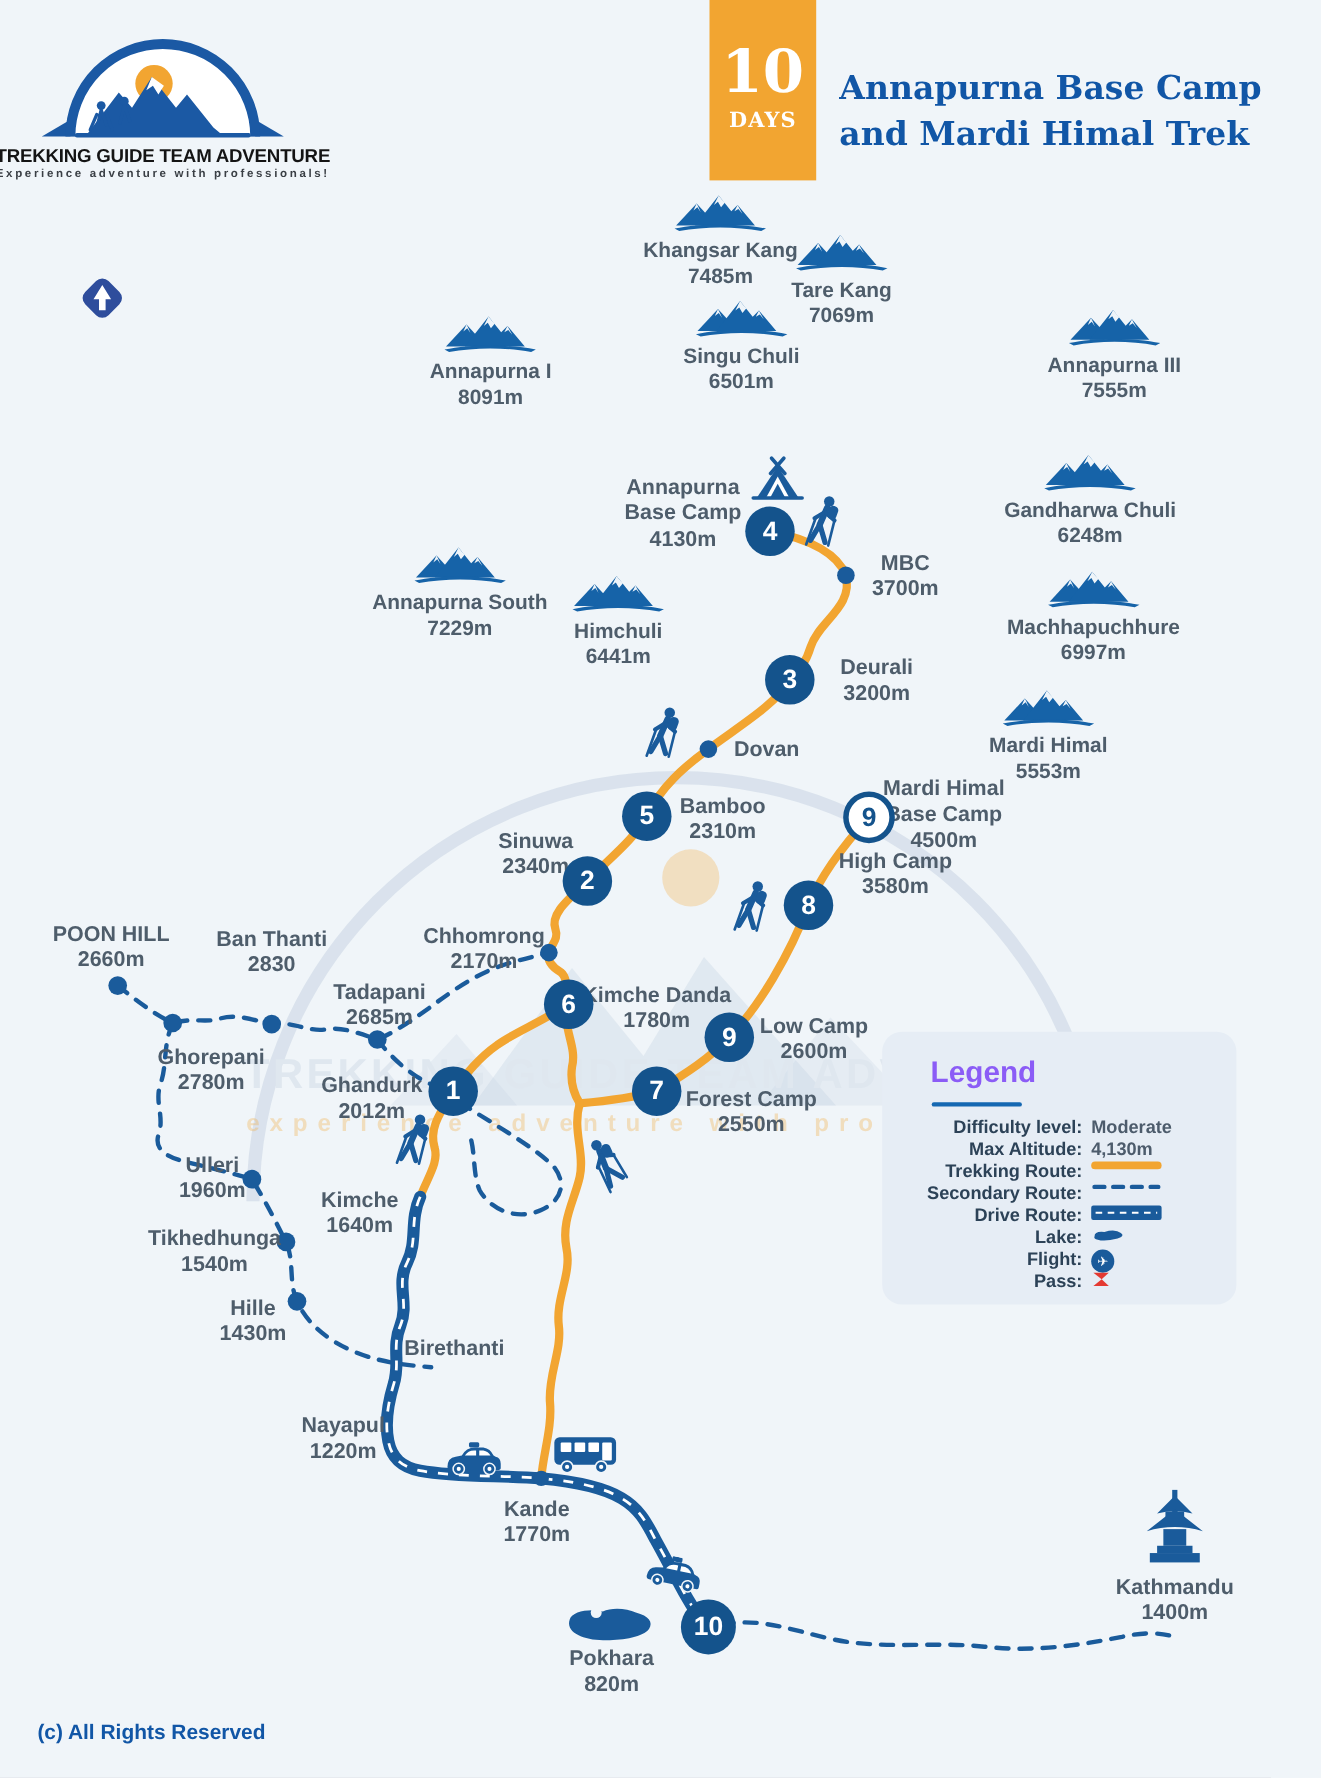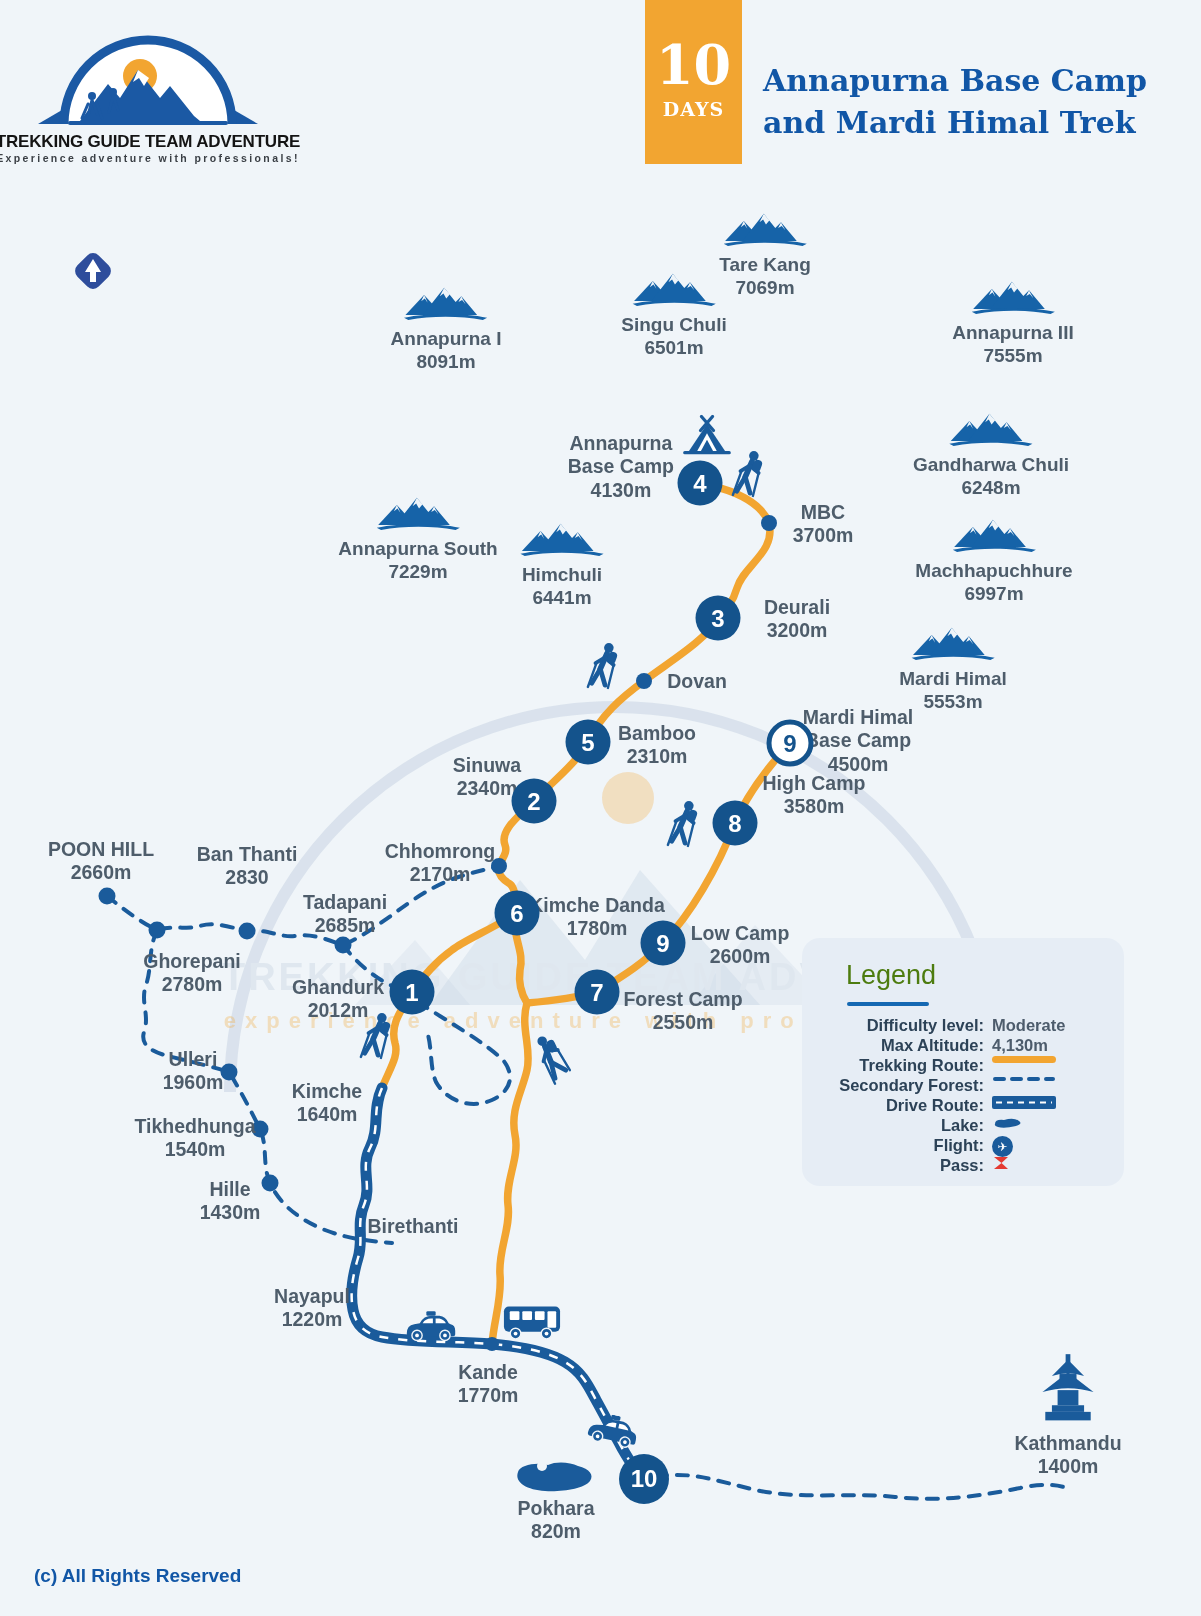--- a/index.html
+++ b/index.html
@@ -34,21 +34,21 @@
   
   .wp{position:absolute;width:45px;height:45px;transform:translate(-50%,-50%);
     border-radius:50%;background:#14538c;color:#fff;display:flex;align-items:center;
     justify-content:center;font-size:24px;font-weight:700;}
   .wp.outline{background:#fff;border:5px solid #14538c;color:#14538c;width:37px;height:37px;}
   .wp.big{width:50px;height:50px;}
   .icon{position:absolute;transform:translate(-50%,-50%);}
   
   .legend{position:absolute;left:802px;top:938px;width:322px;height:248px;
     background:#e6edf5;border-radius:18px;}
-  .legend-title{position:absolute;left:44px;top:22px;font-size:27px;font-weight:400;color:#4d7c0f;}
+  .legend-title{position:absolute;left:44px;top:22px;font-size:27px;font-weight:700;color:#8b5cf6;}
   .legend-underline{position:absolute;left:45px;top:64px;width:82px;height:4px;
     background:#1568b2;border-radius:2px;}
   .lrows{position:absolute;left:0;top:78px;width:100%;}
   .lrow{display:flex;align-items:flex-start;height:20px;}
   .llabel{width:190px;text-align:right;padding-right:8px;box-sizing:border-box;
     font-size:16.5px;font-weight:700;color:#2c4257;white-space:nowrap;}
   .lval{font-size:16.5px;font-weight:700;color:#4d5c6c;}
   .sample-trek{width:64px;height:7px;background:#f2a531;border-radius:4px;}
   .sample-drive{position:relative;width:64px;height:13px;background:#1a5b9b;border-radius:2px;}
   .flight-circ{width:21px;height:21px;border-radius:50%;background:#1a5b9b;color:#fff;
@@ -216,20 +216,27 @@
       <use href="#taxi"></use>
     </svg>
   <svg class="icon" style="left:1068px;top:1392px" width="70" height="76">
       <use href="#pagoda"></use>
     </svg>
   <svg class="icon" style="left:93px;top:271px" width="48" height="48" viewBox="0 0 48 48">
     <rect x="9" y="9" width="30" height="30" rx="8" transform="rotate(45 24 24)" fill="#2e4d9c"></rect>
     <path d="M24 12 L32 25 L27 25 L27 35 L21 35 L21 25 L16 25 Z" fill="#fff"></path>
   </svg>
 
+  <div class="mtn" style="left:655px;top:172px">
+    <svg>
+        <use href="#mtn"></use>
+      </svg>
+    <div>Khangsar Kang</div>
+    <div>7485m</div>
+  </div>
   <div class="mtn" style="left:765px;top:208px">
     <svg>
         <use href="#mtn"></use>
       </svg>
     <div>Tare Kang</div>
     <div>7069m</div>
   </div>
   <div class="mtn" style="left:1013px;top:276px">
     <svg>
         <use href="#mtn"></use>
@@ -417,21 +424,21 @@
       </div>
       <div class="lrow">
         <span class="llabel">Max Altitude:</span>
         <span class="lval">4,130m</span>
       </div>
       <div class="lrow">
         <span class="llabel">Trekking Route:</span>
         <span class="sample-trek"></span>
       </div>
       <div class="lrow">
-        <span class="llabel">Secondary Forest:</span>
+        <span class="llabel">Secondary Route:</span>
         <svg width="64" height="6">
           <line x1="3" y1="3" x2="61" y2="3" stroke="#1a5b9b" stroke-width="4" stroke-dasharray="9 8" stroke-linecap="round"></line>
         </svg>
       </div>
       <div class="lrow">
         <span class="llabel">Drive Route:</span>
         <span class="sample-drive">
           <svg width="64" height="13" style="position:absolute;left:0;top:0">
             <line x1="4" y1="6.5" x2="60" y2="6.5" stroke="#fff" stroke-width="2" stroke-dasharray="6 5"></line>
           </svg>

